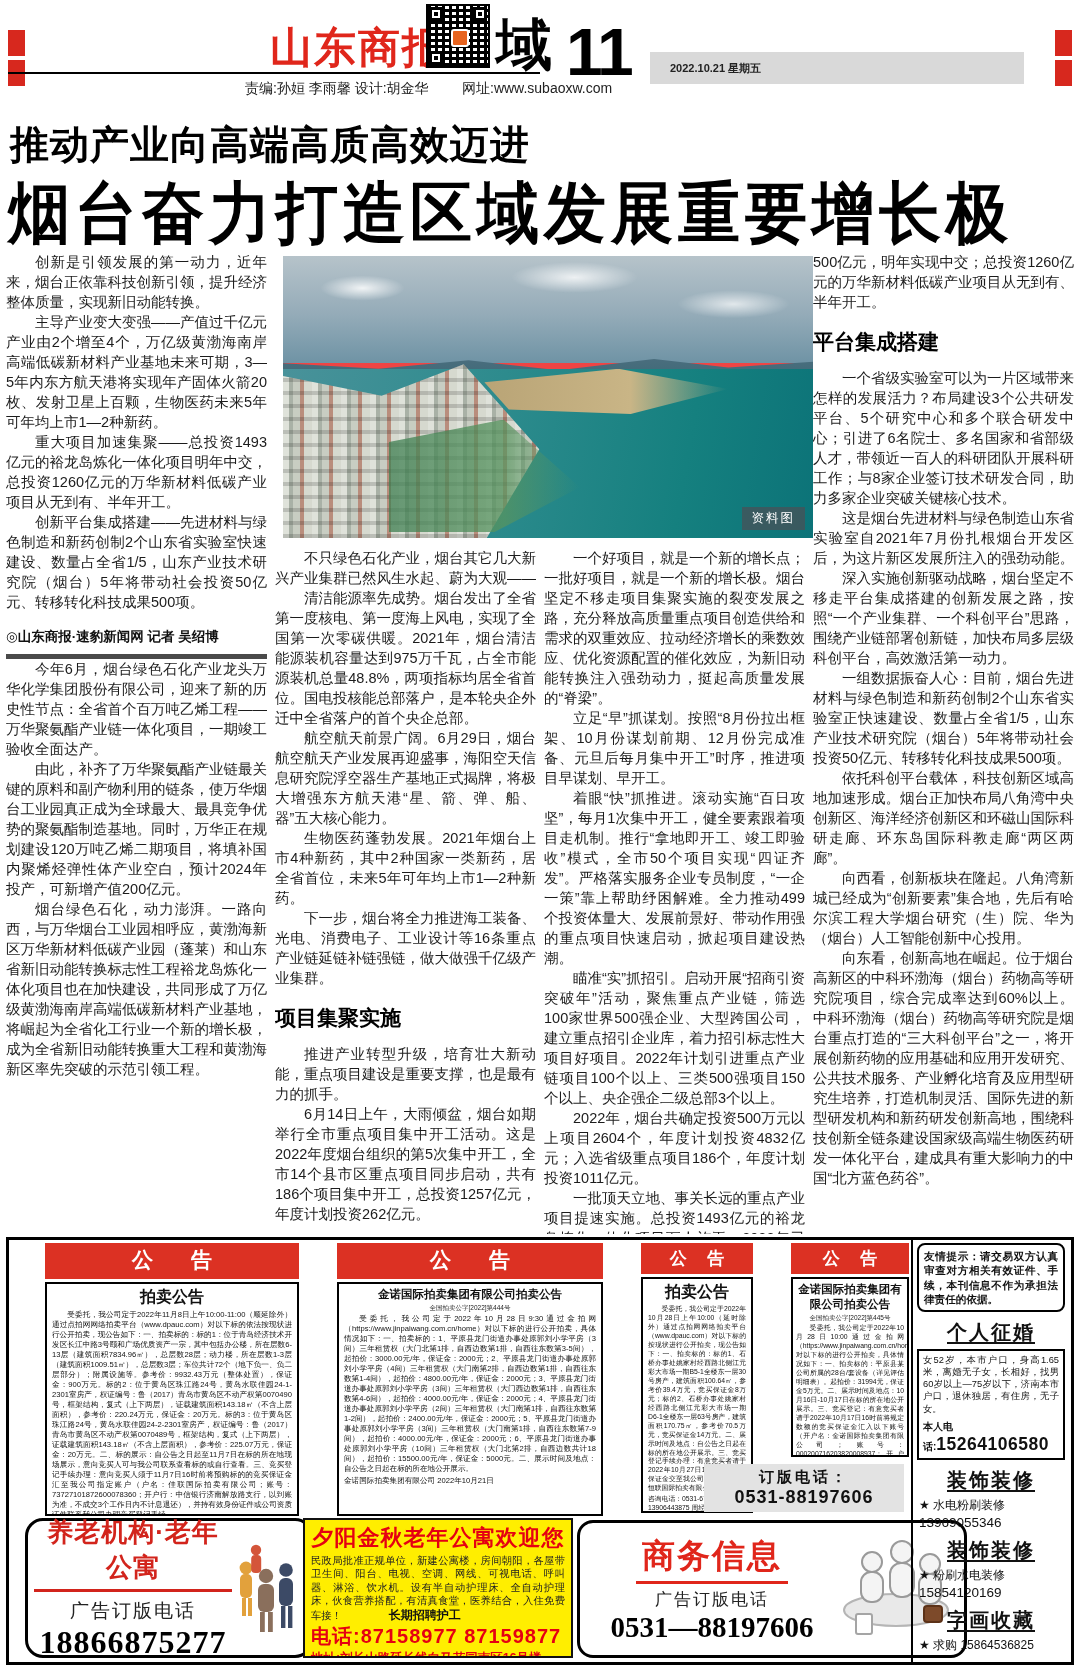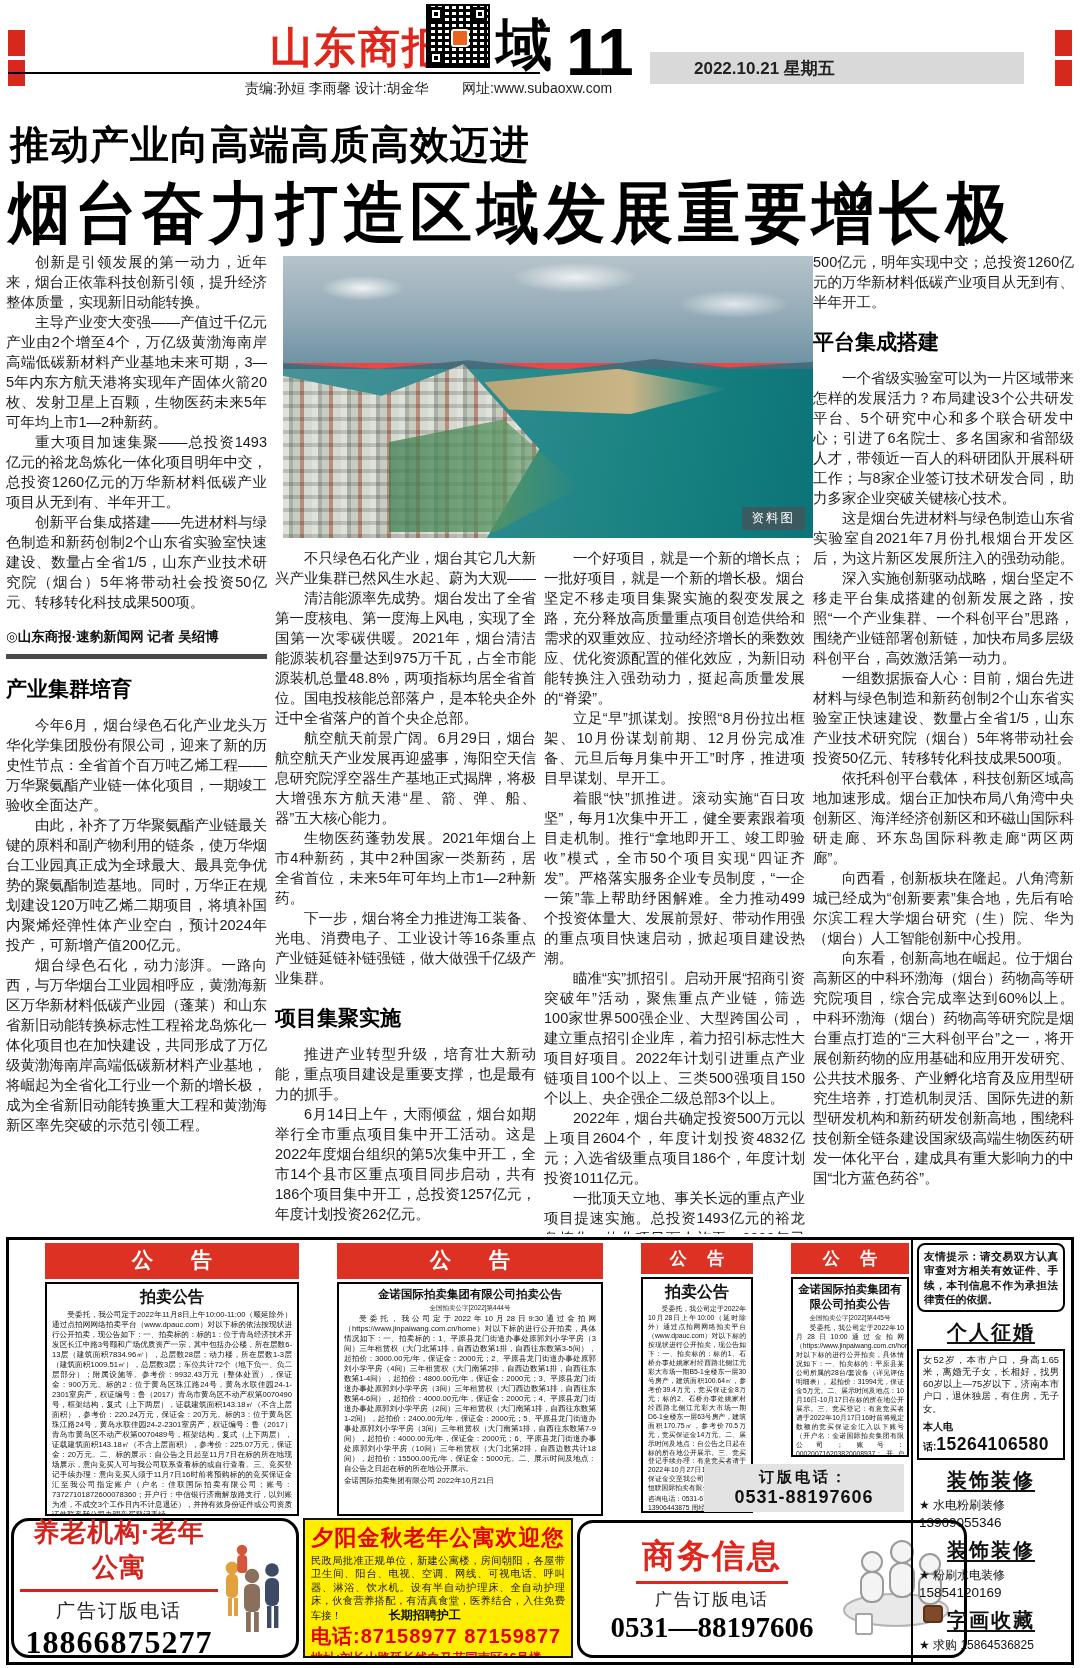--- a/index.html
+++ b/index.html
@@ -17,21 +17,21 @@
   .qr{position:absolute;left:428px;top:6px;width:60px;height:60px;background:
       repeating-linear-gradient(0deg,#000 0 3px,rgba(255,255,255,0) 3px 6px),
       repeating-linear-gradient(90deg,#000 0 3px,#fff 3px 7px);outline:2px solid #000;}
   .qr .fp{position:absolute;width:14px;height:14px;border:3px solid #000;background:#fff;box-sizing:border-box;}
   .qr .fp.b{box-shadow:inset 0 0 0 2px #fff, inset 0 0 0 6px #000;}
   .fp1{left:1px;top:1px;} .fp2{right:1px;top:1px;} .fp3{left:1px;bottom:1px;}
   .qr .logo{position:absolute;left:23px;top:23px;width:14px;height:14px;background:#e8641f;border:2px solid #fff;border-radius:3px;}
   .section-char{position:absolute;left:496px;top:8px;font-size:56px;font-weight:900;color:#000;}
   .page-num{position:absolute;left:566px;top:14px;font-size:66px;font-weight:900;color:#000;letter-spacing:-2px;}
   .date-box{position:absolute;left:650px;top:52px;width:374px;height:32px;background:#d9d9d9;display:flex;align-items:center;}
-  .date-box span{font-size:17px;font-weight:700;color:#222;padding-left:0;margin-left:44px;}
+  .date-box span{font-size:11px;font-weight:700;color:#222;padding-left:20px;}
   .head-rule{position:absolute;left:8px;top:72px;width:532px;height:2px;background:#000;}
   .editors{position:absolute;left:245px;top:80px;font-size:14px;color:#222;}
   .website{position:absolute;left:462px;top:80px;font-size:14px;color:#222;}
 
   
   .kicker{position:absolute;left:10px;top:118px;font-size:39px;font-weight:700;color:#000;letter-spacing:1px;}
   .main-title{position:absolute;left:8px;top:168px;width:1066px;font-size:62px;font-weight:900;color:#000;letter-spacing:5px;white-space:nowrap;transform:scaleY(1.08);transform-origin:left top;}
 
   
   .article{position:absolute;left:6px;top:252px;width:1068px;height:982px;display:flex;gap:8px;}
@@ -90,21 +90,21 @@
   .auc-body{font-size:7.6px;line-height:1.32;text-align:justify;color:#101010;text-indent:2em;}
   .n3 .auc-body,.n4 .auc-body{font-size:6.8px;}
   .auc-contact{font-size:7.6px;line-height:1.32;color:#101010;margin-top:2px;}
   .n3 .auc-contact{font-size:6.8px;}
 
   .order-phone{position:absolute;left:695px;top:224px;width:200px;height:48px;background:#e3e3e3;
      display:flex;flex-direction:column;align-items:center;justify-content:center;}
   .order-phone .l1{font-size:15px;font-weight:900;letter-spacing:3px;}
   .order-phone .l2{font-size:18px;font-weight:900;letter-spacing:1px;}
 
-  .elder1{position:absolute;left:2px;top:278px;width:288px;height:140px;border:3px solid #000;border-radius:18px;
+  .elder1{position:absolute;left:16px;top:278px;width:288px;height:140px;border:3px solid #000;border-radius:18px;
      display:flex;align-items:center;padding:4px 6px;}
   .elder1 .txt{flex:1;text-align:center;}
   .elder1 .t{font-size:26px;font-weight:900;color:#d2241c;border-bottom:3px solid #d2241c;display:inline-block;padding:0 4px 4px;letter-spacing:1px;}
   .elder1 .s{font-size:19px;color:#222;margin-top:6px;letter-spacing:2px;}
   .elder1 .ph{font-size:32px;font-weight:900;color:#000;font-family:"Liberation Serif",serif;letter-spacing:1px;}
 
   .elder2{position:absolute;left:294px;top:278px;width:270px;height:140px;background:#ffee00;border:2px solid #111;
      padding:3px 6px;overflow:hidden;}
   .elder2 .t{font-size:22px;font-weight:900;color:#e50012;text-align:center;letter-spacing:1px;}
   .elder2 .b{font-size:10.3px;line-height:1.3;color:#222;text-align:justify;margin-top:1px;}
@@ -166,21 +166,20 @@
 
   <div class="article">
 
     <div class="col">
       <p class="p">创新是引领发展的第一动力，近年来，烟台正依靠科技创新引领，提升经济整体质量，实现新旧动能转换。</p>
       <p class="p">主导产业变大变强——产值过千亿元产业由2个增至4个，万亿级黄渤海南岸高端低碳新材料产业基地未来可期，3—5年内东方航天港将实现年产固体火箭20枚、发射卫星上百颗，生物医药未来5年可年均上市1—2种新药。</p>
       <p class="p">重大项目加速集聚——总投资1493亿元的裕龙岛炼化一体化项目明年中交，总投资1260亿元的万华新材料低碳产业项目从无到有、半年开工。</p>
       <p class="p">创新平台集成搭建——先进材料与绿色制造和新药创制2个山东省实验室快速建设、数量占全省1/5，山东产业技术研究院（烟台）5年将带动社会投资50亿元、转移转化科技成果500项。</p>
       <div class="byline">◎山东商报·速豹新闻网 记者 吴绍博</div>
       <div class="divider"></div>
-      <div class="sec-title">产业集群培育</div>
       <p class="p">今年6月，烟台绿色石化产业龙头万华化学集团股份有限公司，迎来了新的历史性节点：全省首个百万吨乙烯工程——万华聚氨酯产业链一体化项目，一期竣工验收全面达产。</p>
       <p class="p">由此，补齐了万华聚氨酯产业链最关键的原料和副产物利用的链条，使万华烟台工业园真正成为全球最大、最具竞争优势的聚氨酯制造基地。同时，万华正在规划建设120万吨乙烯二期项目，将填补国内聚烯烃弹性体产业空白，预计2024年投产，可新增产值200亿元。</p>
       <p class="p">烟台绿色石化，动力澎湃。一路向西，与万华烟台工业园相呼应，黄渤海新区万华新材料低碳产业园（蓬莱）和山东省新旧动能转换标志性工程裕龙岛炼化一体化项目也在加快建设，共同形成了万亿级黄渤海南岸高端低碳新材料产业基地，将崛起为全省化工行业一个新的增长极，成为全省新旧动能转换重大工程和黄渤海新区率先突破的示范引领工程。</p>
     </div>
 
     <div class="col">
       <div class="spacer"></div>
       <p class="p">不只绿色石化产业，烟台其它几大新兴产业集群已然风生水起、蔚为大观——</p>
       <p class="p">清洁能源率先成势。烟台发出了全省第一度核电、第一度海上风电，实现了全国第一次零碳供暖。2021年，烟台清洁能源装机容量达到975万千瓦，占全市能源装机总量48.8%，两项指标均居全省首位。国电投核能总部落户，是本轮央企外迁中全省落户的首个央企总部。</p>
       <p class="p">航空航天前景广阔。6月29日，烟台航空航天产业发展再迎盛事，海阳空天信息研究院浮空器生产基地正式揭牌，将极大增强东方航天港“星、箭、弹、船、器”五大核心能力。</p>

